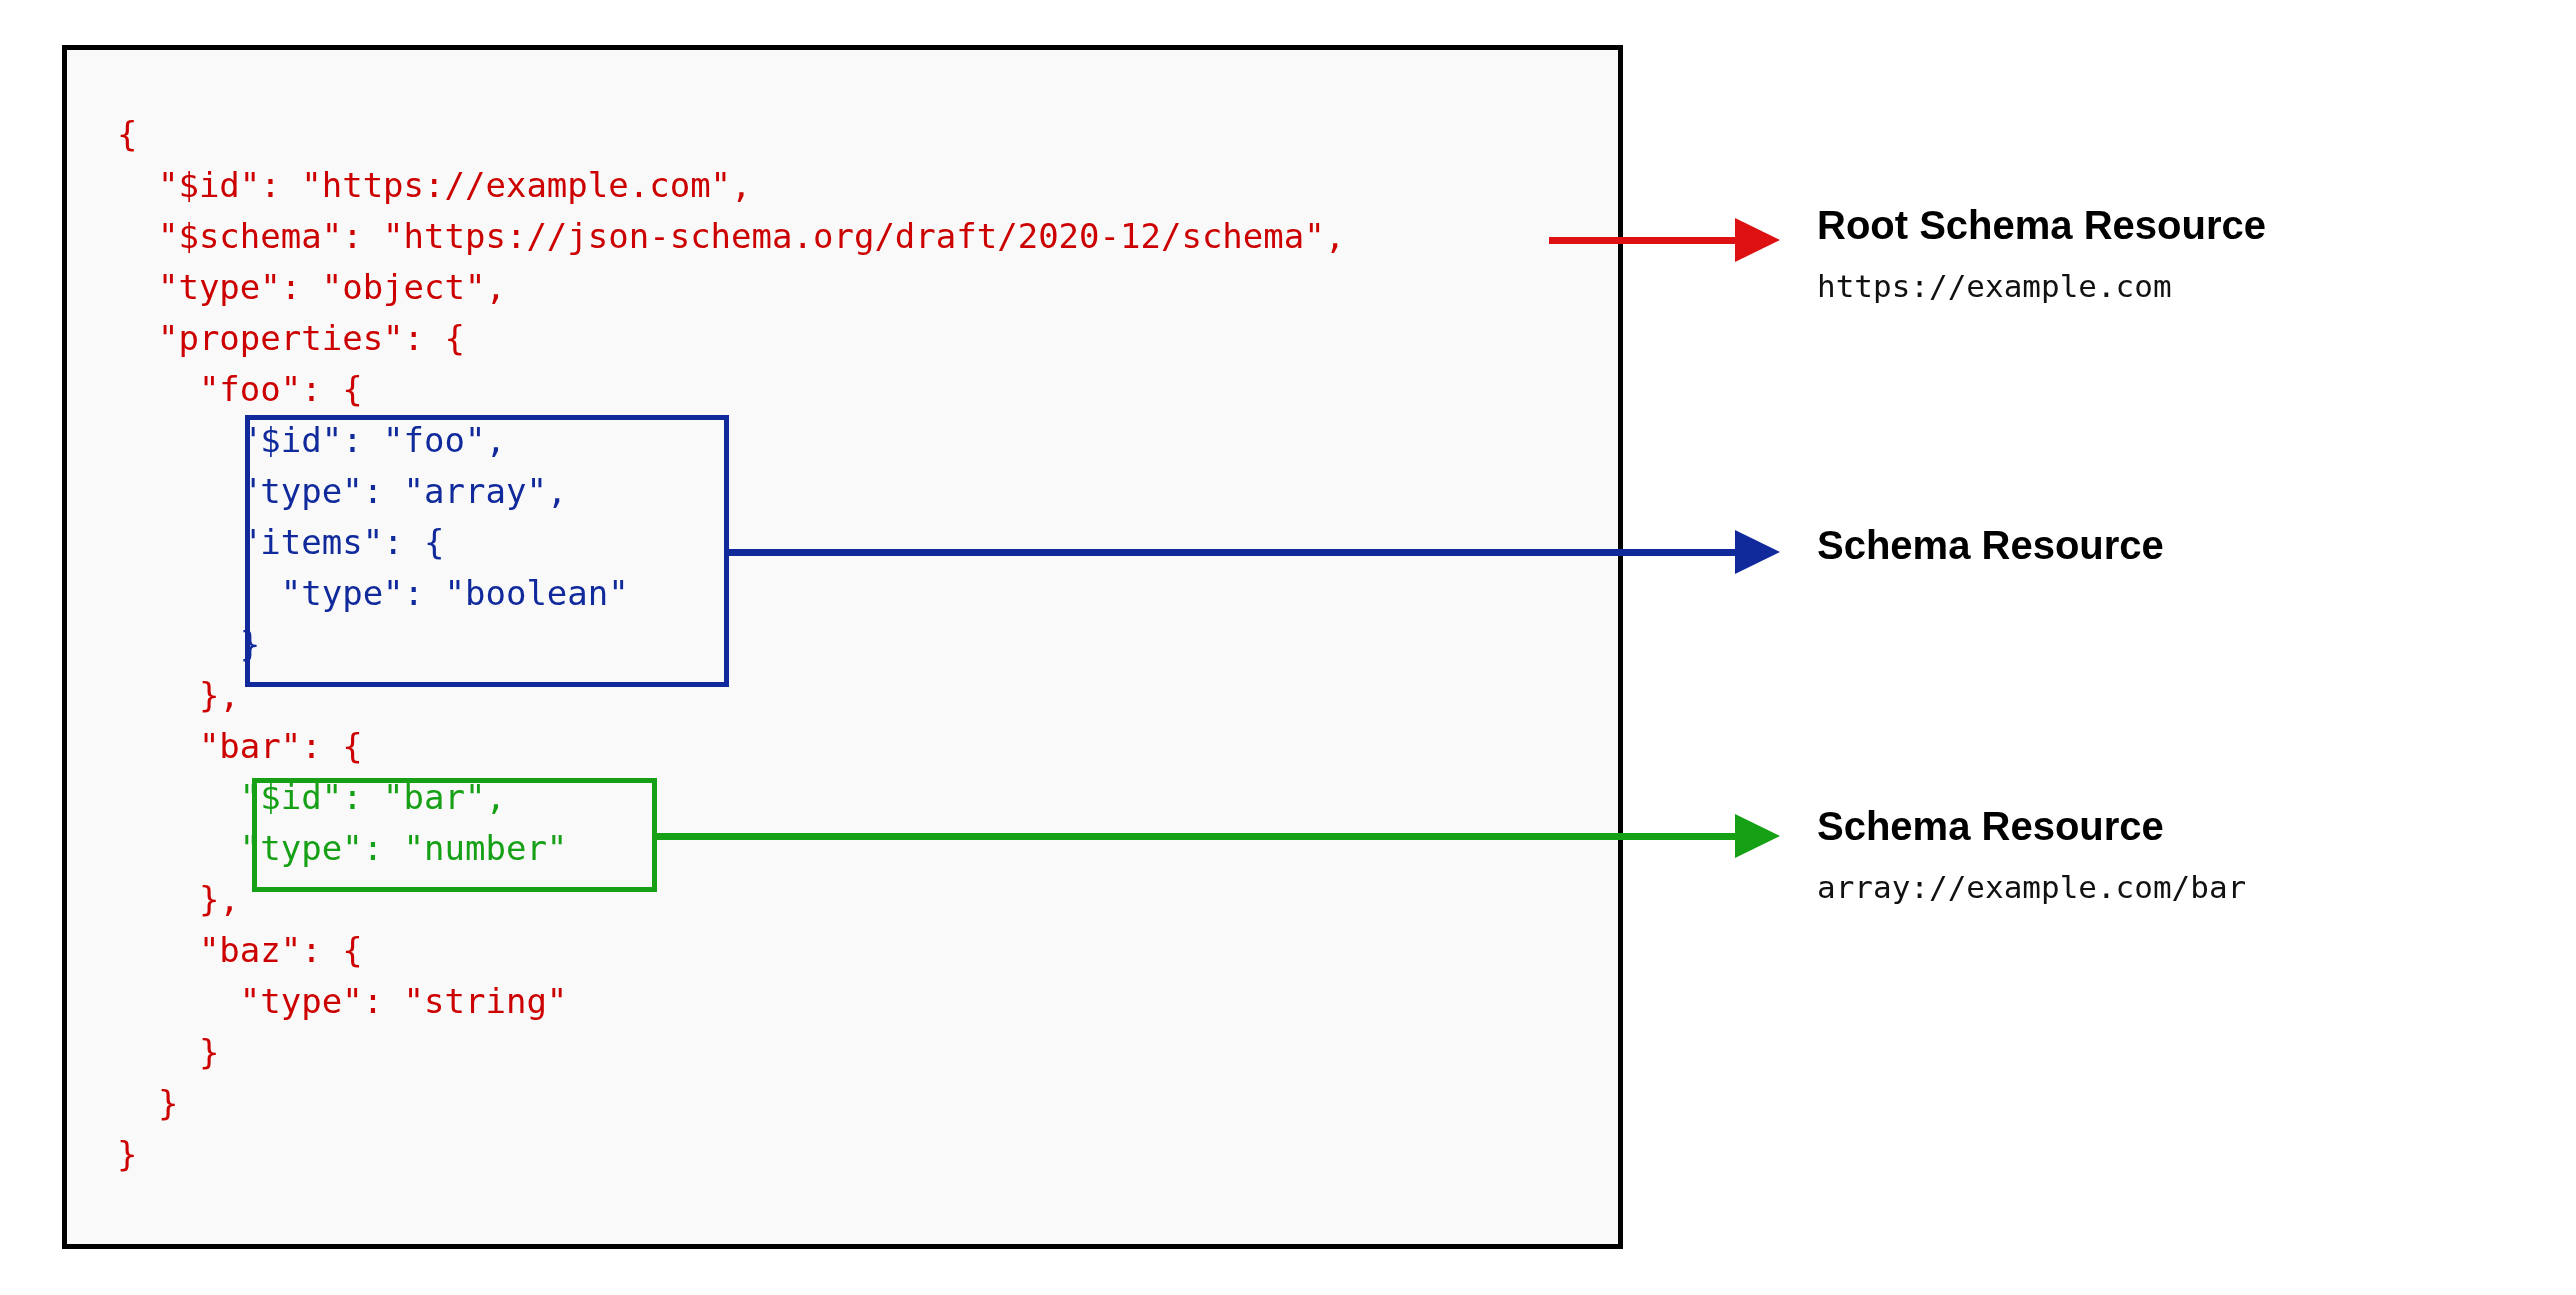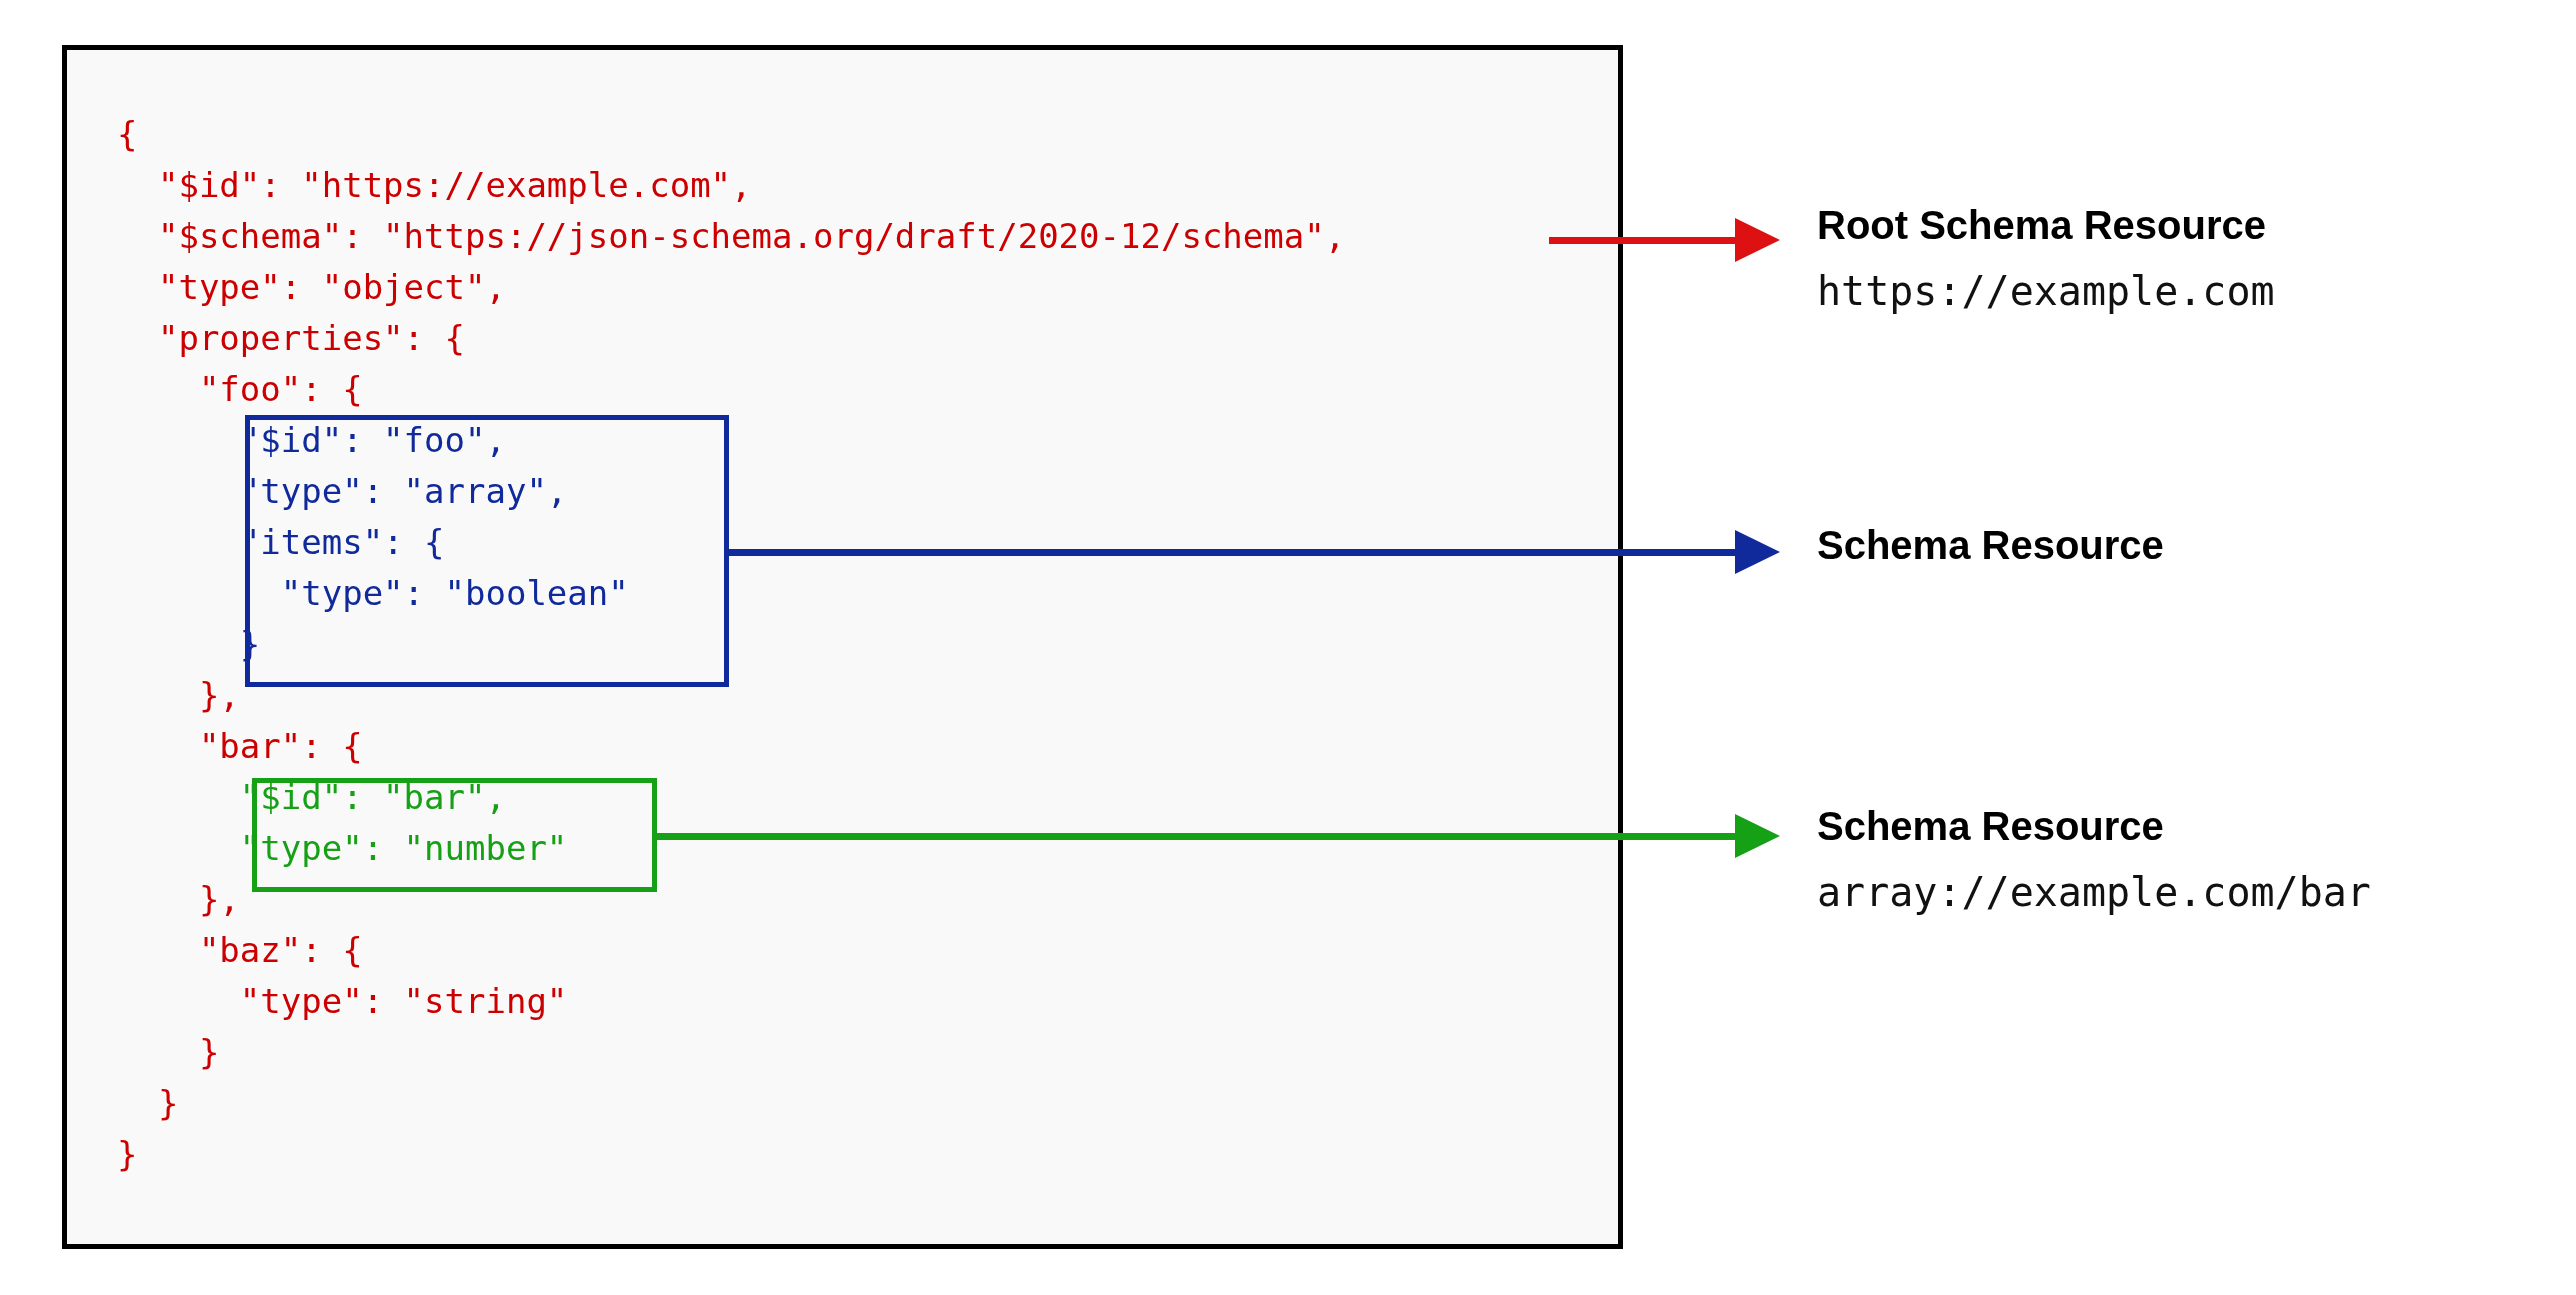--- a/index.html
+++ b/index.html
@@ -87,21 +87,21 @@
   .legend-title {
     font-family: "Liberation Sans", sans-serif;
     font-weight: bold;
     font-size: 40px;
     color: #000000;
     white-space: nowrap;
     line-height: 1;
   }
   .legend-url {
     font-family: "DejaVu Sans Mono", monospace;
-    font-size: 40px;
+    font-size: 31px;
     color: #111111;
     white-space: nowrap;
     line-height: 1;
     margin-top: 26px;
   }
   #legend-root { top: 205px; }
   #legend-foo  { top: 525px; }
   #legend-bar  { top: 806px; }
 </style>
 </head>

